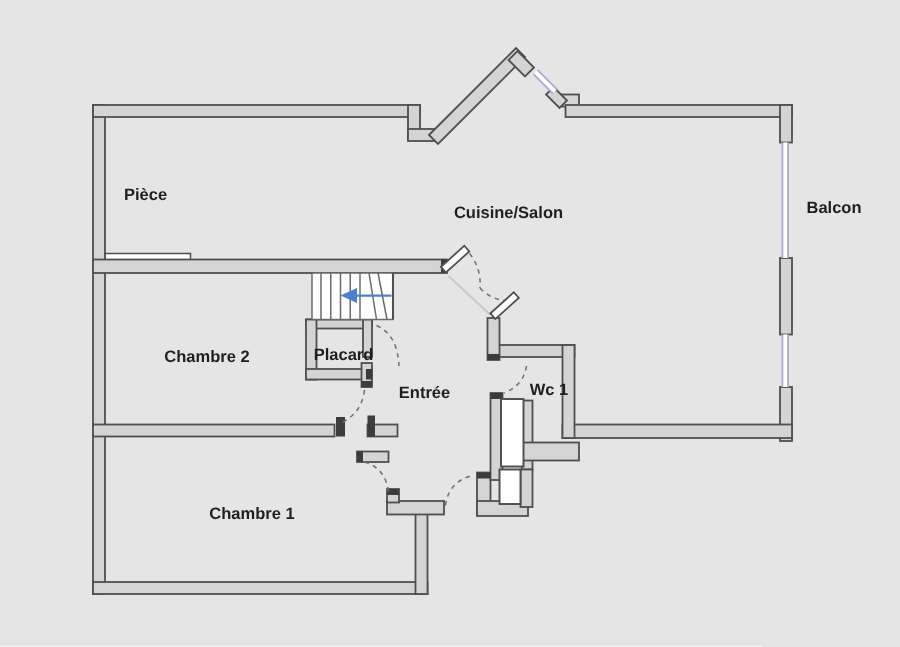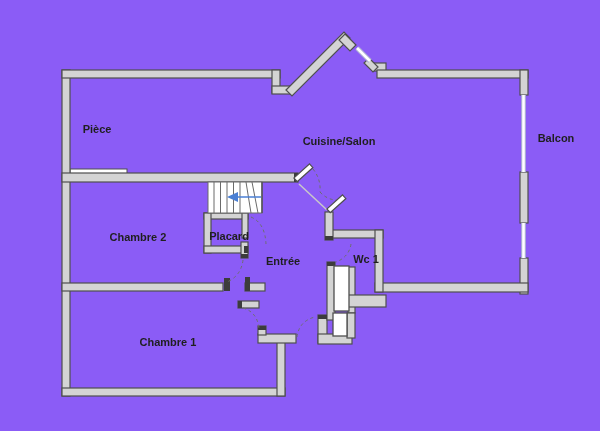--- a/index.html
+++ b/index.html
@@ -1,19 +1,19 @@
 <!DOCTYPE html>
 <html><head>
 <meta charset="utf-8">
 <style>
   html,body{margin:0;padding:0;background:#ffffff;}
   .frame{
     position:relative;
     width:600px;height:431px;
-    background:#8b5cf6;
+    background:#e5e5e5;
     overflow:hidden;
     font-family:"Liberation Sans", sans-serif;
   }
   svg{position:absolute;left:0;top:0;}
   .room-label{
     font-family:"Liberation Sans", sans-serif;
     font-weight:bold;
     font-size:11px;
   }
 </style>

